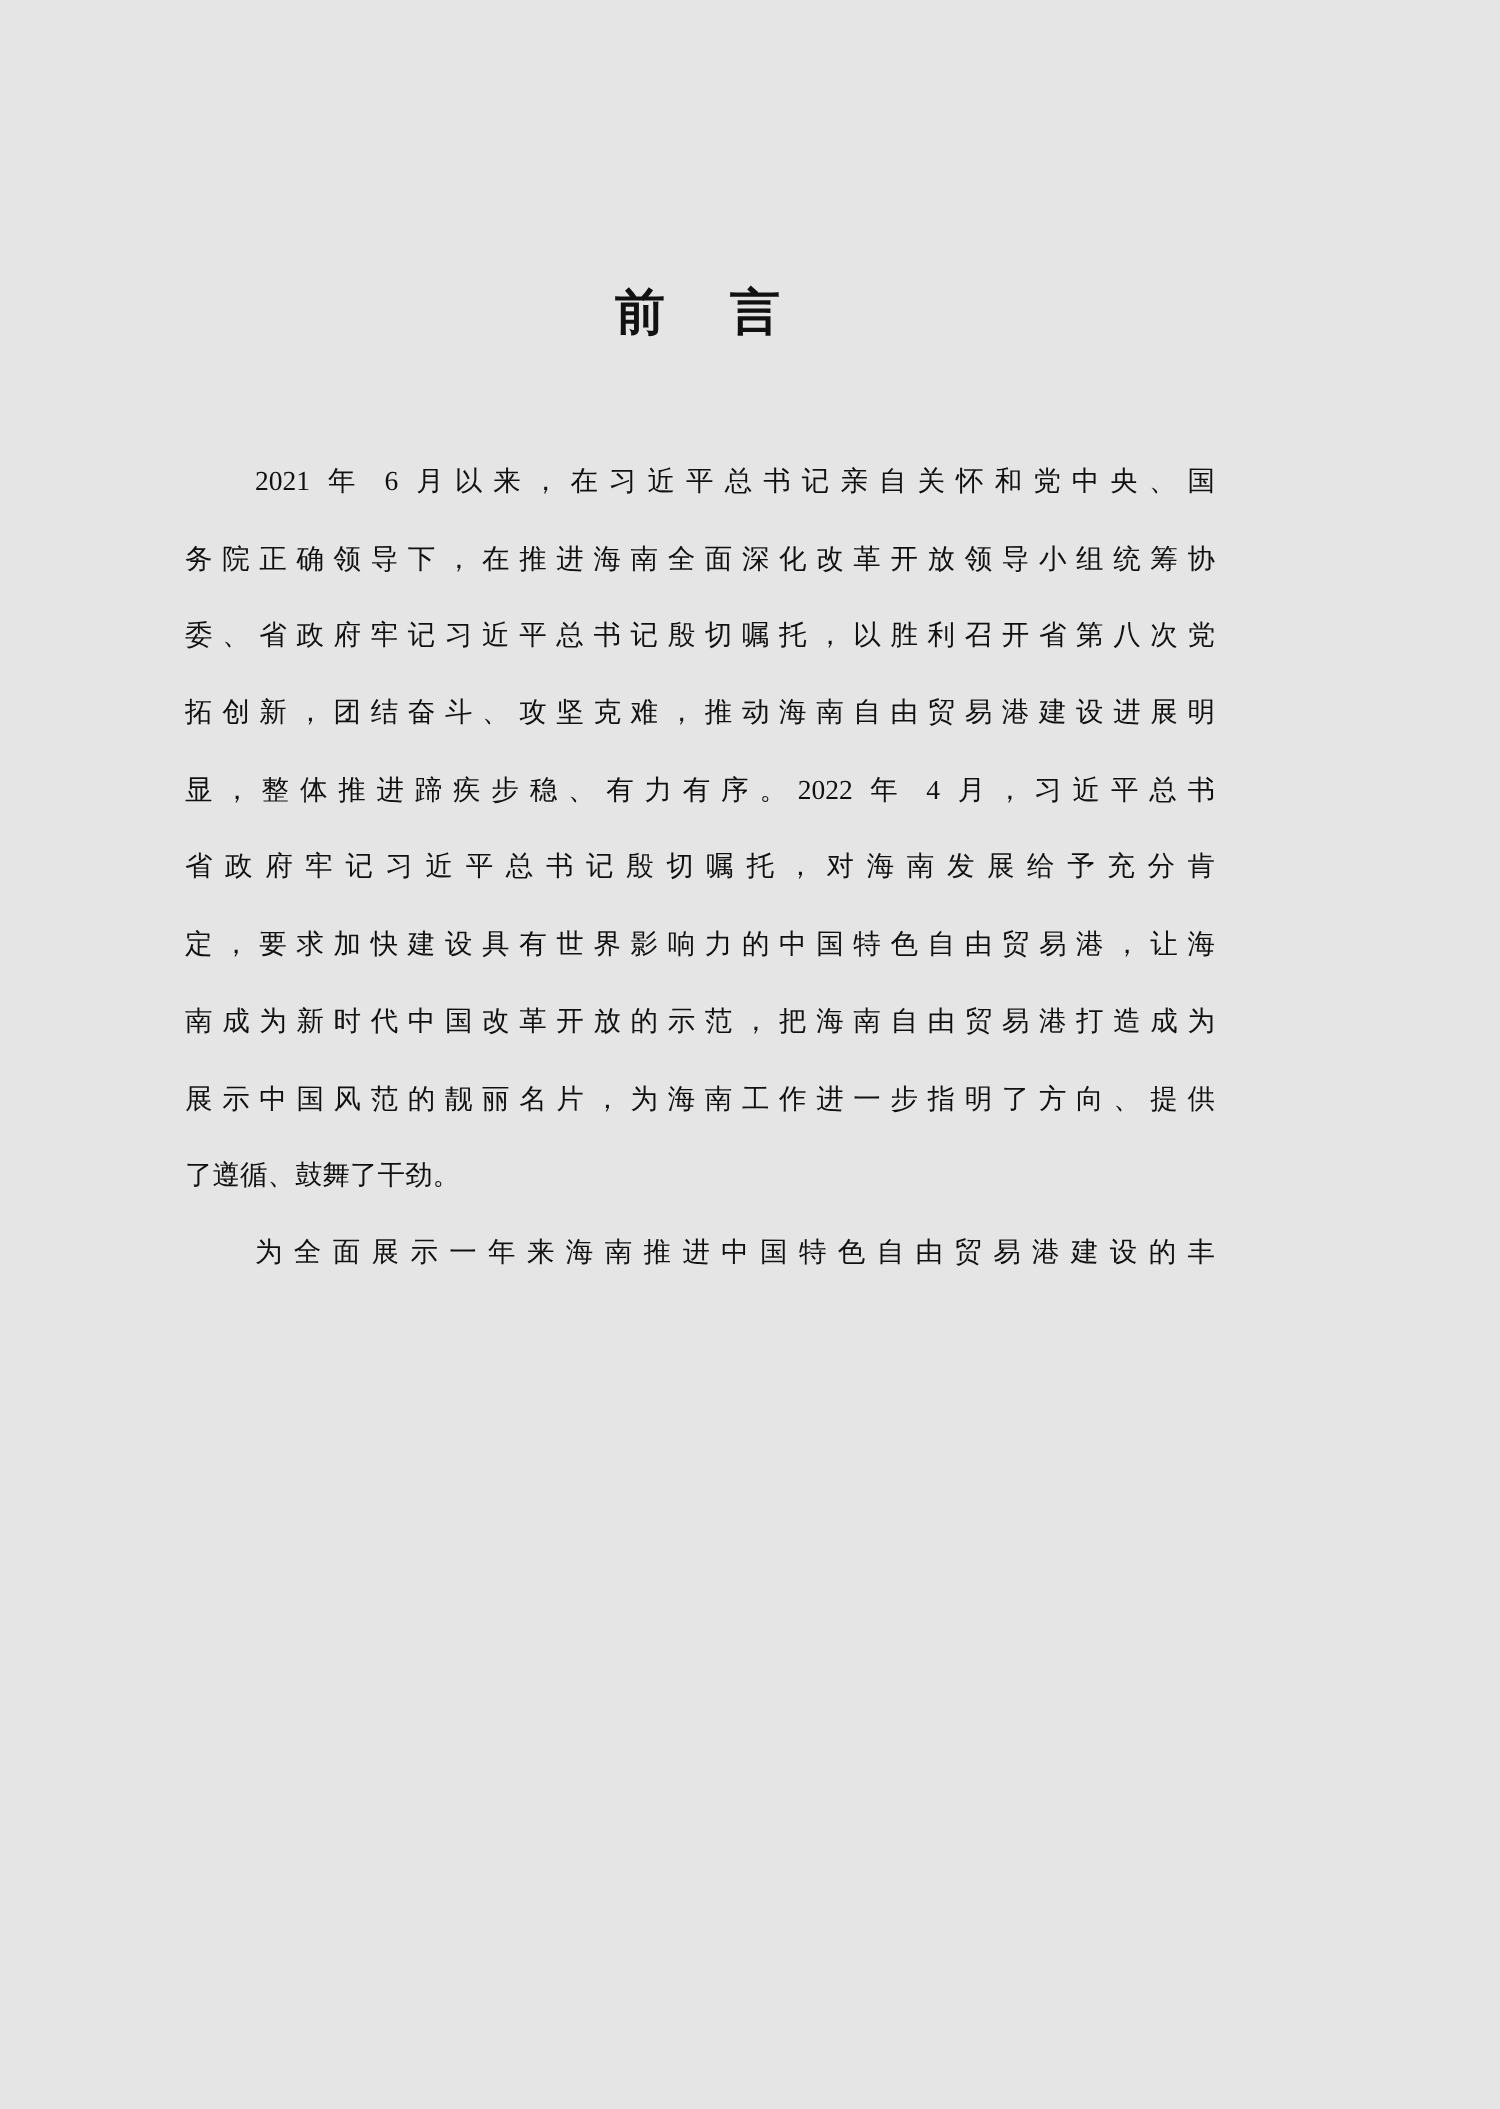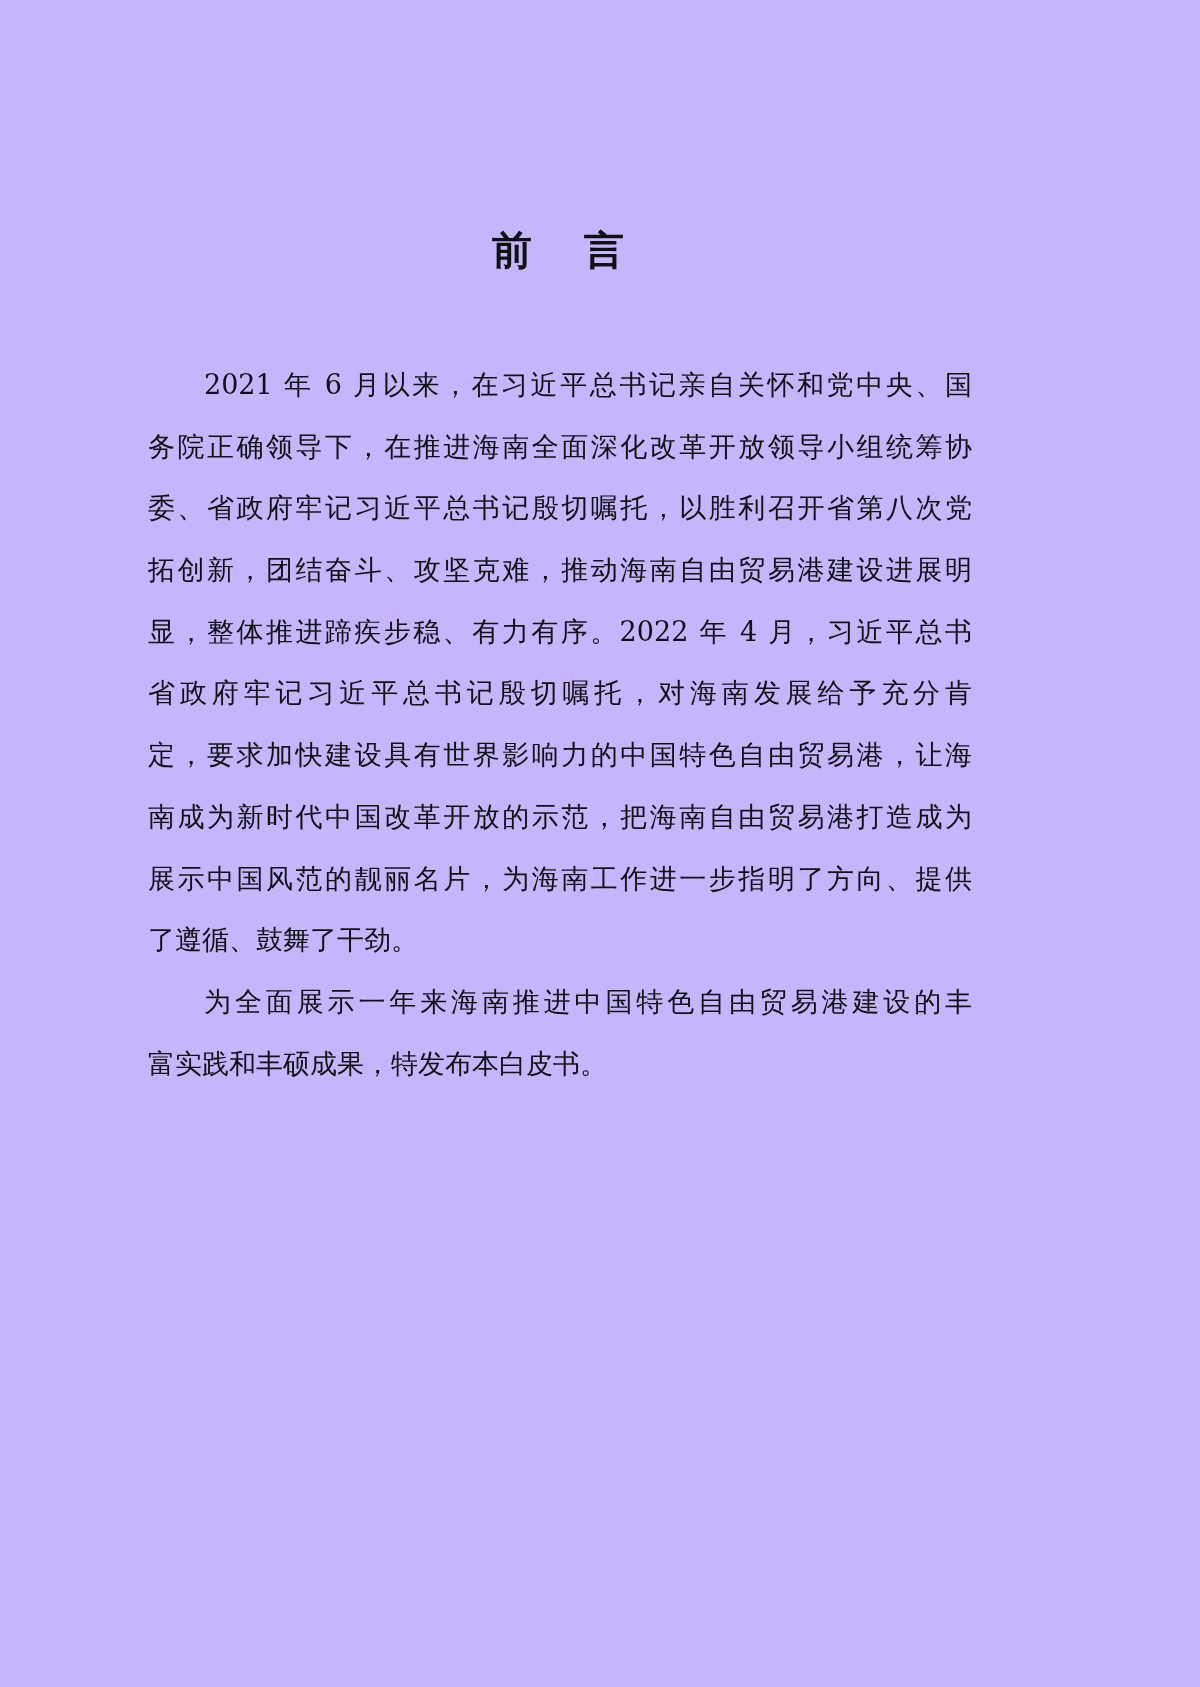--- a/index.html
+++ b/index.html
@@ -14,21 +14,21 @@
       overflow: hidden;
       color: #111111;
       font-family: "DejaVu Serif", "Liberation Serif", serif;
     }
     .page {
       position: absolute;
       left: 0;
       top: 0;
       width: 1200px;
       height: 1687px;
-      background: #c4b5fd;
+      background: #e5e5e5;
     }
     .title {
       position: absolute;
       left: 0;
       top: 222px;
       width: 1116px;
       text-align: center;
       font-family: "DejaVu Sans", "Liberation Sans", sans-serif;
       font-size: 40px;
       font-weight: bold;
@@ -43,25 +43,26 @@
     .body {
       position: absolute;
       left: 148px;
       top: 354px;
       width: 824px;
     }
     .line {
       display: block;
       height: 61.7px;
       line-height: 61.7px;
-      font-size: 27px;
+      font-size: 22px;
       white-space: nowrap;
       text-align: justify;
       text-align-last: justify;
       letter-spacing: 0;
+      font-family: Liberation Serif, serif;
     }
     .line.last {
       text-align-last: left;
     }
     .line.indent {
       padding-left: 56px;
     }
   </style>
 </head>
 <body>
@@ -80,17 +81,16 @@
       <span class="line">显，整体推进蹄疾步稳、有力有序。2022 年 4 月，习近平总书</span>
       <span class="line">省政府牢记习近平总书记殷切嘱托，对海南发展给予充分肯</span>
       <span class="line">定，要求加快建设具有世界影响力的中国特色自由贸易港，让海</span>
       <span class="line">南成为新时代中国改革开放的示范，把海南自由贸易港打造成为</span>
       <span class="line">展示中国风范的靓丽名片，为海南工作进一步指明了方向、提供</span>
       <span class="line last">了遵循、鼓舞了干劲。</span>
     </div>
 
     <div>
       <span class="line indent">为全面展示一年来海南推进中国特色自由贸易港建设的丰</span>
-      <span class="line last">富实践和丰硕成果，特发布本白皮书。</span>
     </div>
 
   </div>
 </div>
 
 </body></html>

